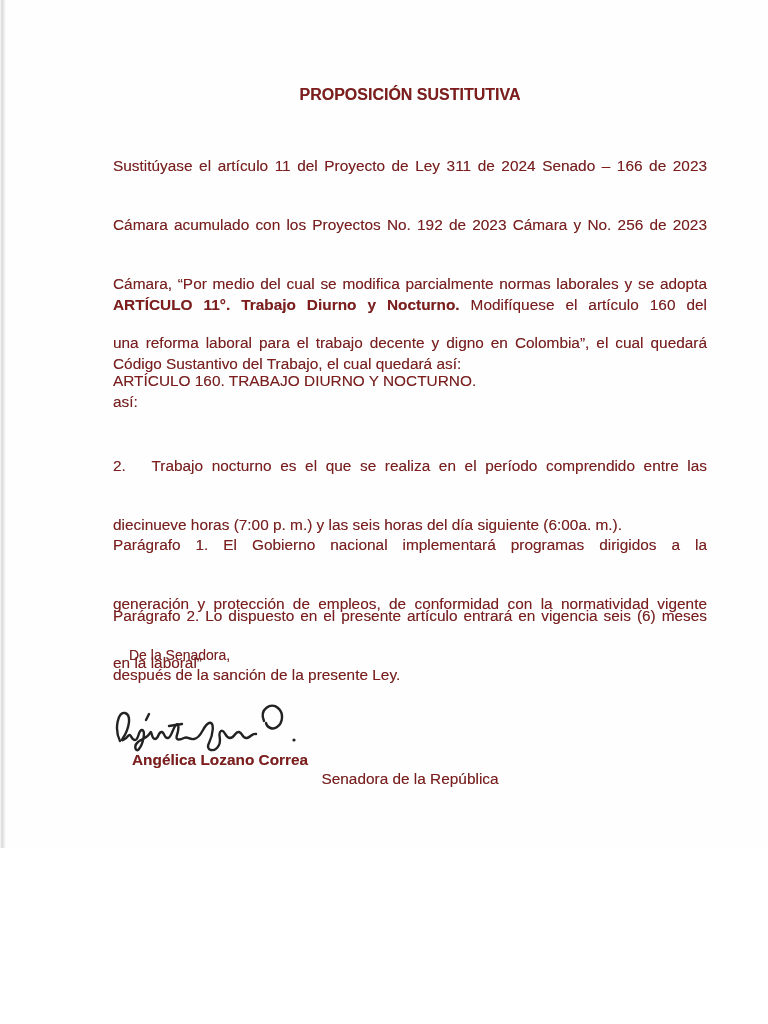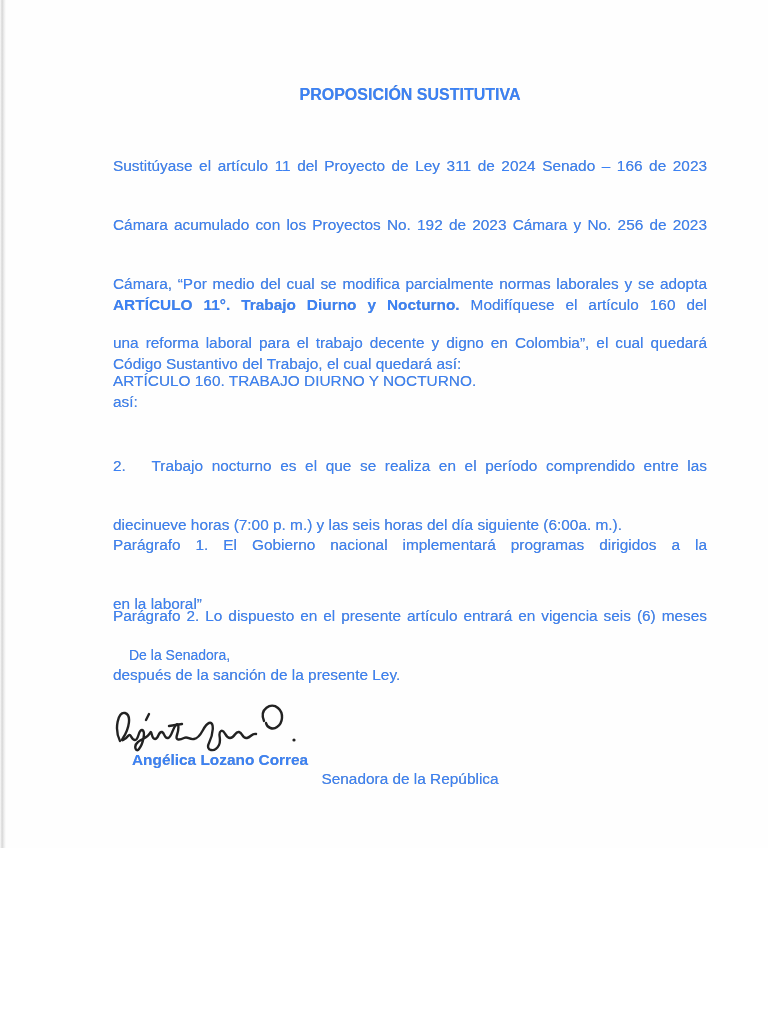--- a/index.html
+++ b/index.html
@@ -8,21 +8,21 @@
     padding: 0;
     background: #ffffff;
   }
   .page {
     position: relative;
     width: 768px;
     height: 848px;
     background: #fefefe;
     overflow: hidden;
     font-family: "Liberation Sans", sans-serif;
-    color: #3b82f6;
+    color: #7f1d1d;
     text-shadow: 0 0 0.6px rgba(45,45,45,0.45);
   }
   .scan-edge {
     position: absolute;
     left: 0; top: 0; bottom: 0;
     width: 6px;
     background: linear-gradient(to right, #fbfbfb 0%, #d7d7d7 35%, #ededed 65%, #fefefe 100%);
   }
   .doc-title {
     position: absolute;
@@ -113,20 +113,21 @@
     </div>
 
 
   <div class="para" style="top:417px">
       <div class="line"><span>2.&nbsp;&nbsp; Trabajo nocturno es el que se realiza en el período comprendido entre las</span></div>
       <div class="line last"><span>diecinueve horas (7:00 p. m.) y las seis horas del día siguiente (6:00a. m.).</span></div>
     </div>
 
   <div class="para" style="top:496px">
       <div class="line"><span>Parágrafo 1. El Gobierno nacional implementará programas dirigidos a la</span></div>
+      <div class="line"><span>generación y protección de empleos, de conformidad con la normatividad vigente</span></div>
       <div class="line last"><span>en la laboral”</span></div>
     </div>
 
   <div class="para" style="top:567px">
       <div class="line"><span>Parágrafo 2. Lo dispuesto en el presente artículo entrará en vigencia seis (6) meses</span></div>
       <div class="line last"><span>después de la sanción de la presente Ley.</span></div>
     </div>
 
   <div class="salutation">De la Senadora,</div>
 

